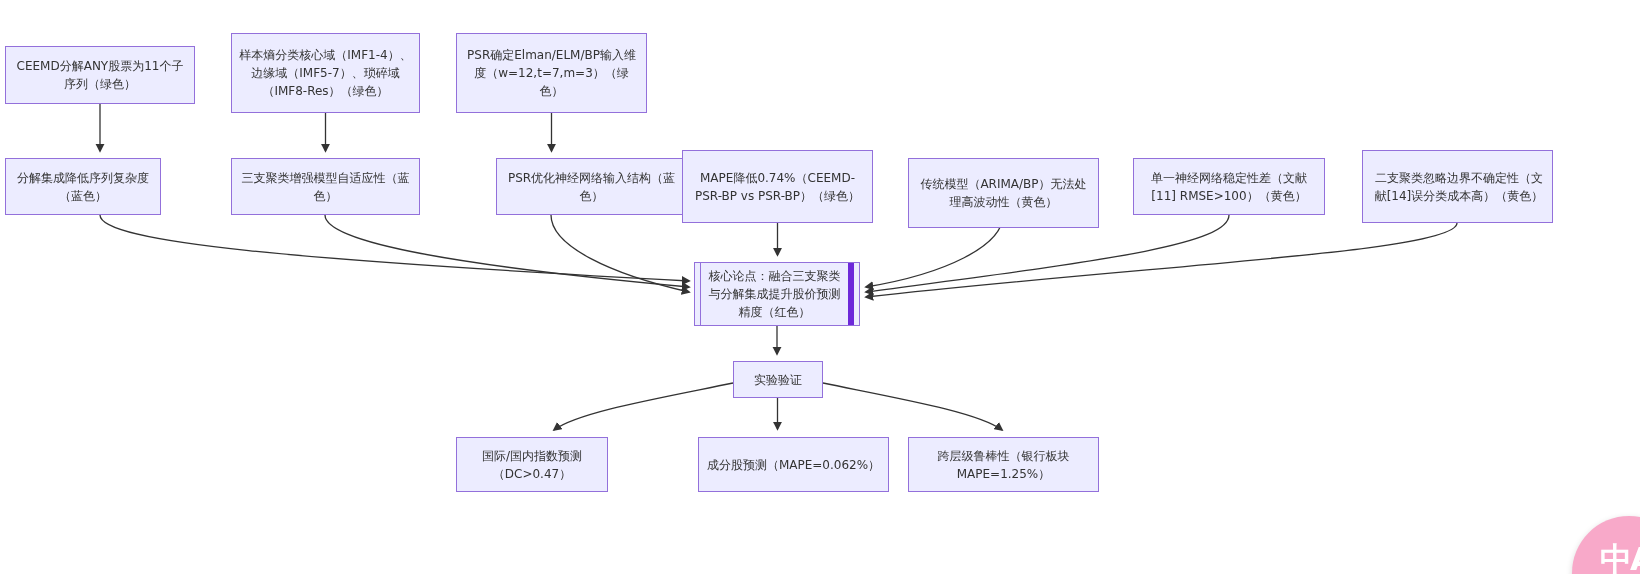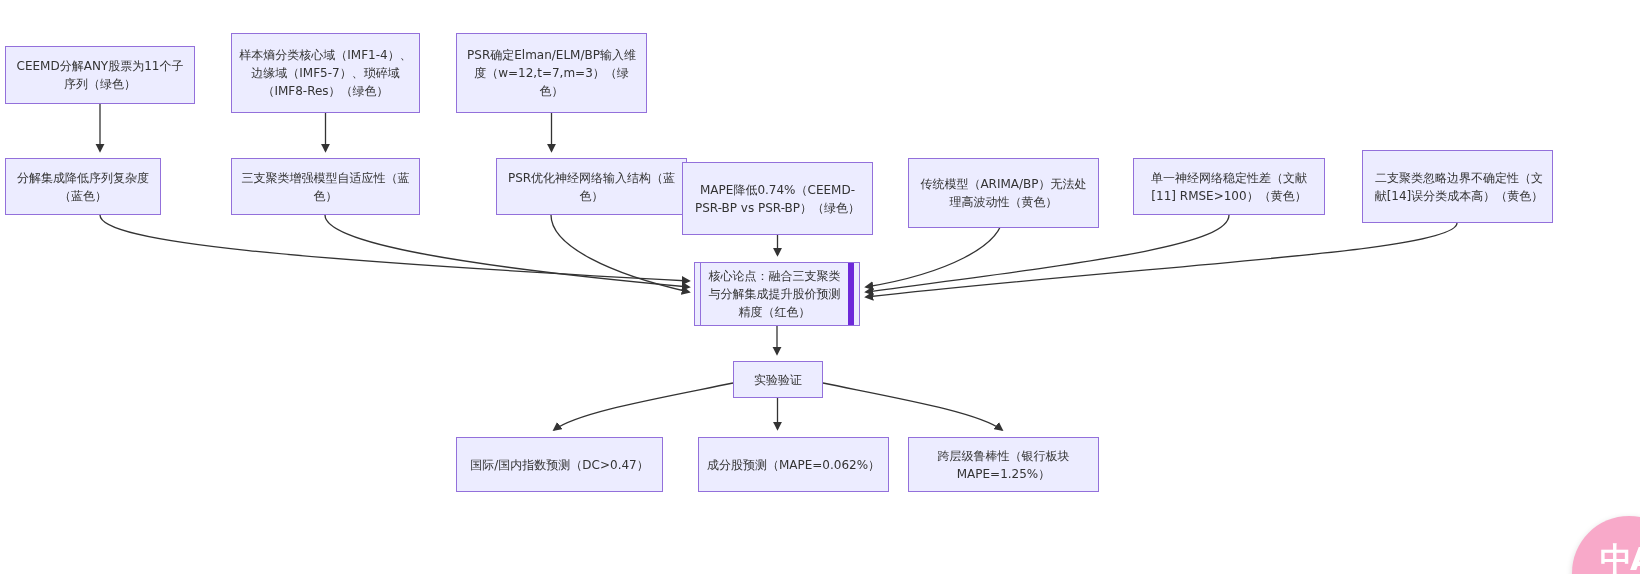--- a/index.html
+++ b/index.html
@@ -38,27 +38,27 @@
     justify-content:center;
     padding:3px 4px;
   }
   
   .n-ceemd       { left:5px;    top:46px;  width:190px; height:58px; }
   .n-entropy     { left:231px;  top:33px;  width:189px; height:80px; }
   .n-psr-input   { left:456px;  top:33px;  width:191px; height:80px; }
   .n-decomp      { left:5px;    top:158px; width:156px; height:57px; }
   .n-threeway    { left:231px;  top:158px; width:189px; height:57px; }
   .n-psropt      { left:456px;  top:158px; width:191px; height:57px;margin-left:40px; }
-  .n-mape        { left:682px;  top:150px; width:191px; height:73px;margin-top:12px; }
+  .n-mape        { left:682px;  top:150px; width:191px; height:73px; }
   .n-traditional { left:908px;  top:158px; width:191px; height:70px; }
   .n-singlenn    { left:1133px; top:158px; width:192px; height:57px;justify-content:center; }
   .n-twoway      { left:1362px; top:150px; width:191px; height:73px;padding-left:10px; }
   .n-core        { left:694px;  top:262px; width:166px; height:64px; }
   .n-experiment  { left:733px;  top:361px; width:90px;  height:37px; }
-  .n-indexpred   { left:456px;  top:437px; width:207px; height:55px; }
+  .n-indexpred   { left:456px;  top:437px; width:152px; height:55px; }
   .n-constituent { left:698px;  top:437px; width:191px; height:55px; }
   .n-robustness  { left:908px;  top:437px; width:191px; height:55px; }
 
   .translate-badge {
     position:absolute;
     left:1572px;
     top:516px;
     width:114px;
     height:114px;
     border-radius:50%;

